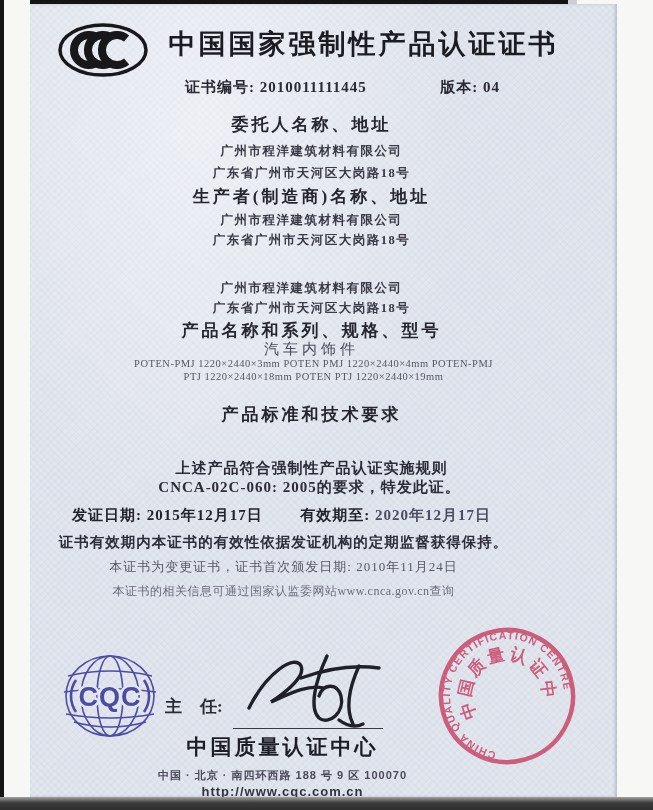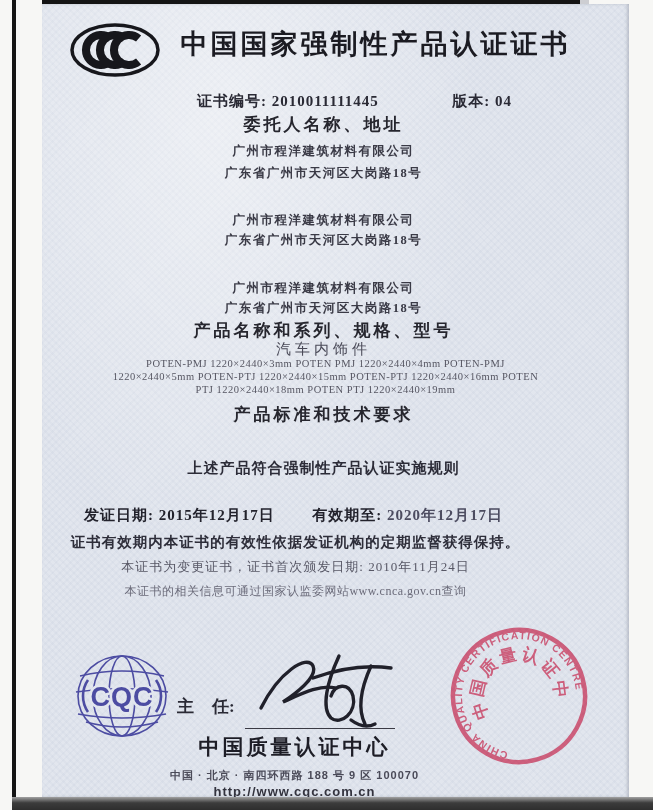--- a/index.html
+++ b/index.html
@@ -1,18 +1,18 @@
 <!DOCTYPE html>
 <html><head>
 <meta charset="utf-8">
 <style>
   html,body{margin:0;padding:0;}
   body{width:653px;height:810px;overflow:hidden;background:#f7f7f5;
        font-family:"Liberation Serif","DejaVu Serif",serif;}
-  .stage{position:relative;width:577px;height:810px;margin-left:12px;}
+  .stage{position:relative;width:577px;height:810px;}
   
   .edge-left{position:absolute;left:0;top:0;width:4px;height:810px;background:#141414;}
   .edge-top{position:absolute;left:30px;top:0;right:0;height:4px;background:#141414;}
   .edge-right{position:absolute;right:0;top:0;width:9px;height:810px;background:#cdced2;}
   .edge-bottom{position:absolute;left:0;bottom:0;width:653px;height:13px;
       background:linear-gradient(#a2a2a2, #3c3c3c 45%, #2e2e2e);}
   
   .paper{position:absolute;left:30px;top:4px;width:587px;height:793px;
       background-color:#e2e6ee;
       background-image:
@@ -67,49 +67,50 @@
 
     <svg class="ccc" width="92" height="56" viewBox="0 0 92 56">
       <ellipse cx="46" cy="28" rx="43" ry="25" fill="none" stroke="#17171c" stroke-width="3.5"></ellipse>
       <path d="M 41.6 39.5 A 15 15 0 1 1 41.6 16.5" fill="none" stroke="#17171c" stroke-width="8"></path>
       <path d="M 55.6 39.5 A 15 15 0 1 1 55.6 16.5" fill="none" stroke="#17171c" stroke-width="8"></path>
       <path d="M 69.6 39.5 A 15 15 0 1 1 69.6 16.5" fill="none" stroke="#17171c" stroke-width="8"></path>
     </svg>
 
     <div class="row title" style="top:22px;margin-left:40px;">中国国家强制性产品认证证书</div>
 
-    <div class="row certline" style="top:88px;margin-left:19px;">
+    <div class="row certline" style="top:74px;margin-left:19px;">
       <span>证书编号:</span>
       <span>2010011111445</span>
       <span class="gap"></span>
       <span>版本:</span>
       <span>04</span>
     </div>
 
     <div class="row heading" style="top:109px;margin-left:-12px;">委托人名称、地址</div>
     <div class="row value" style="top:139px;margin-left:-12px;">广州市程洋建筑材料有限公司</div>
     <div class="row value" style="top:161px;margin-left:-12px;">广东省广州市天河区大岗路18号</div>
 
+    <div class="row heading" style="top:181px;margin-left:-12px;">生产者(制造商)名称、地址</div>
     <div class="row value" style="top:208px;margin-left:-12px;">广州市程洋建筑材料有限公司</div>
     <div class="row value" style="top:228px;margin-left:-12px;">广东省广州市天河区大岗路18号</div>
 
     <div class="row value" style="top:276px;margin-left:-12px;">广州市程洋建筑材料有限公司</div>
     <div class="row value" style="top:296px;margin-left:-12px;">广东省广州市天河区大岗路18号</div>
 
     <div class="row pname" style="top:336px;margin-left:-12px;">汽车内饰件</div>
     <div class="row heading" style="top:315px;margin-left:-12px;">产品名称和系列、规格、型号</div>
     <div class="row specs" style="top:353px;margin-left:-10px;">
       <div>POTEN-PMJ 1220×2440×3mm POTEN PMJ 1220×2440×4mm POTEN-PMJ</div>
-      <div>1220×2440×5mm POTEN-PTJ 1220×2440×15mm POTEN-PTJ 1220×2440×16mm POTEN</div>
       <div>PTJ 1220×2440×18mm POTEN PTJ 1220×2440×19mm</div>
     </div>
 
     <div class="row heading" style="top:399px;margin-left:-12px;">产品标准和技术要求</div>
 
     <div class="row decl" style="top:455px;margin-left:-12px;">上述产品符合强制性产品认证实施规则</div>
+    <div class="row decl" style="top:474px;margin-left:-14px;">CNCA-02C-060: 2005的要求，特发此证。</div>
 
     <div class="row dates" style="top:502px;margin-left:-42px;">
       <span>发证日期:</span>
       <span>2015年12月17日</span>
       <span class="dgap"></span>
       <span>有效期至:</span>
       <span class="val2">2020年12月17日</span>
     </div>
 
     <div class="row note1" style="top:529px;margin-left:-40px;">证书有效期内本证书的有效性依据发证机构的定期监督获得保持。</div>

